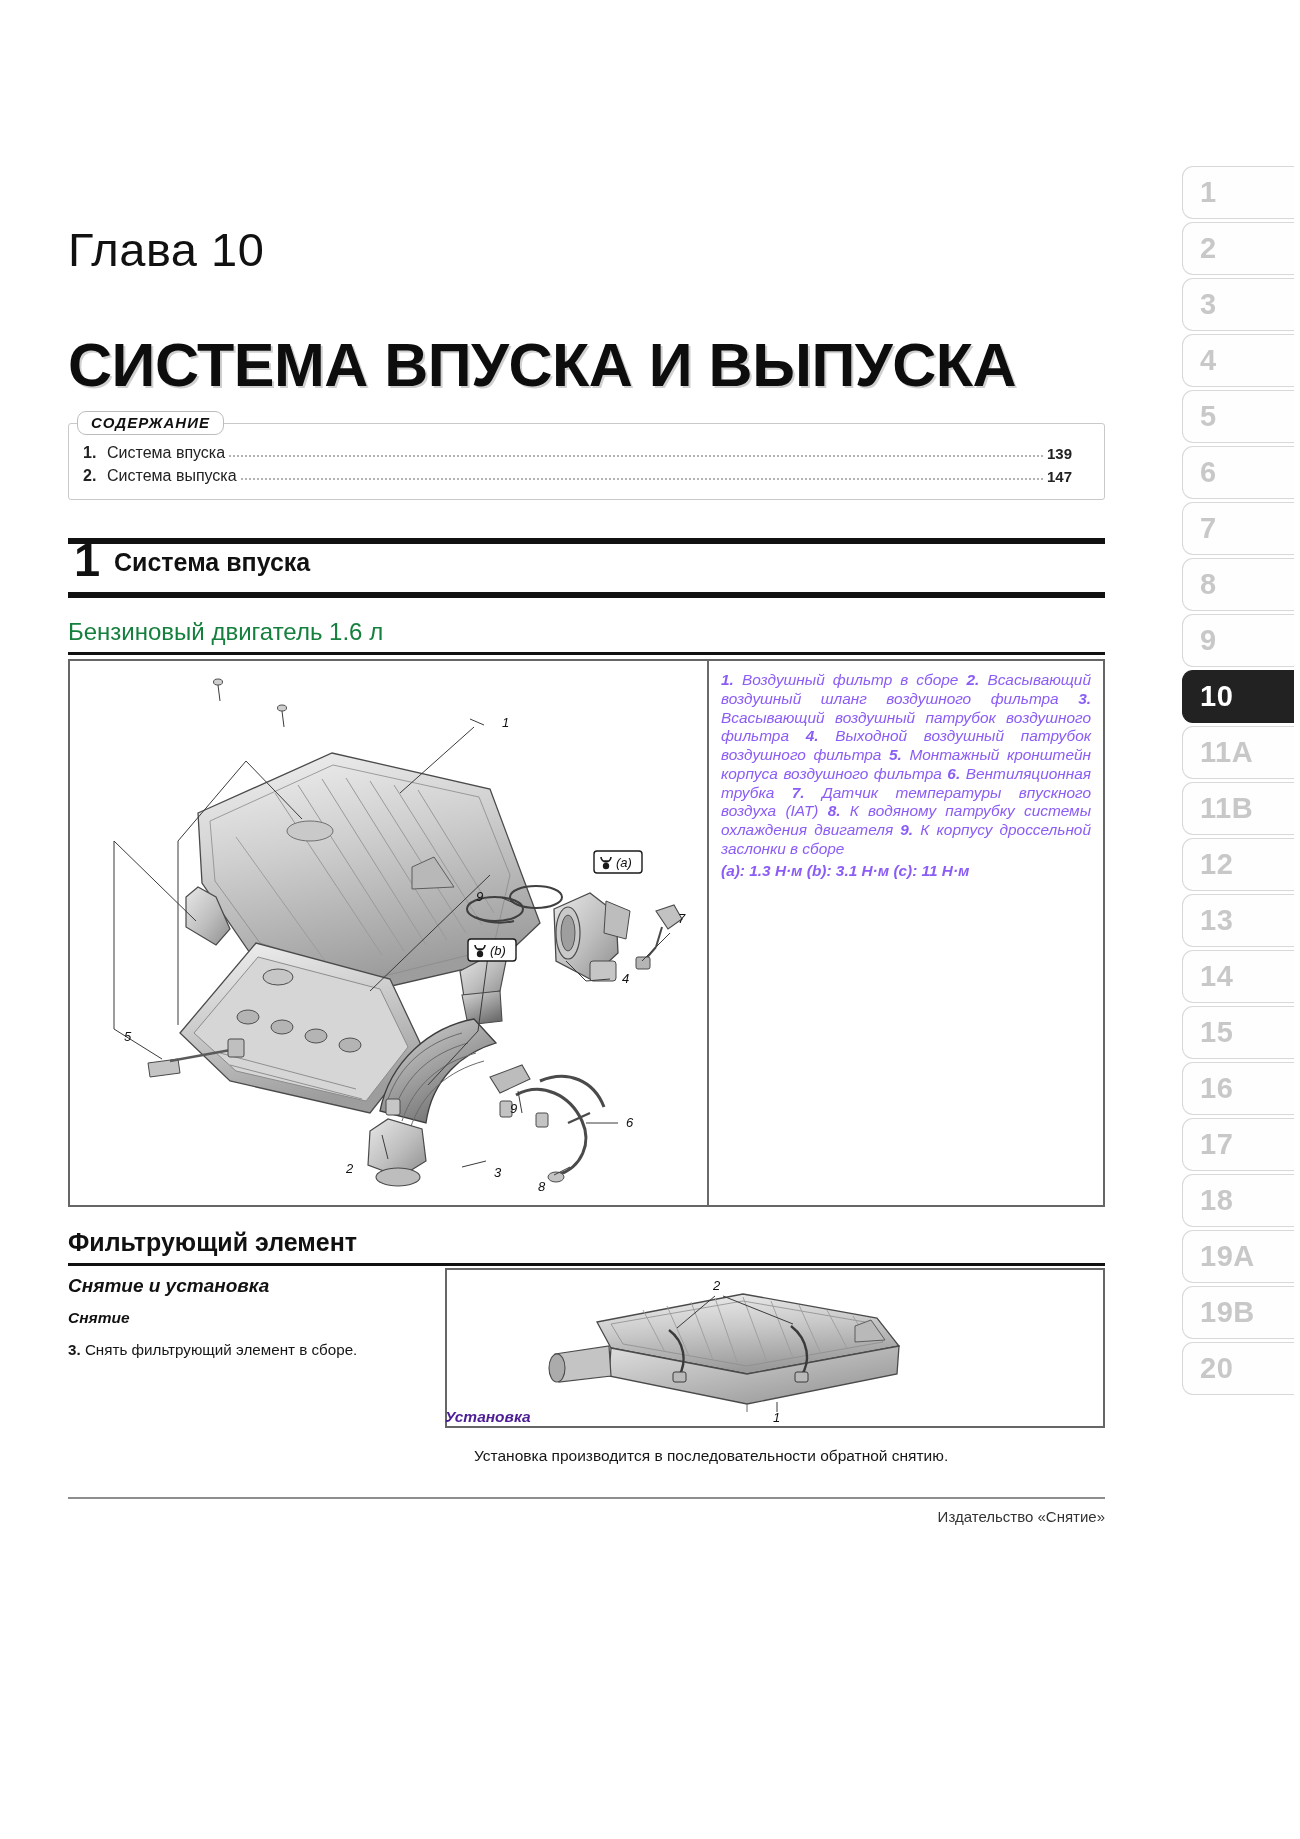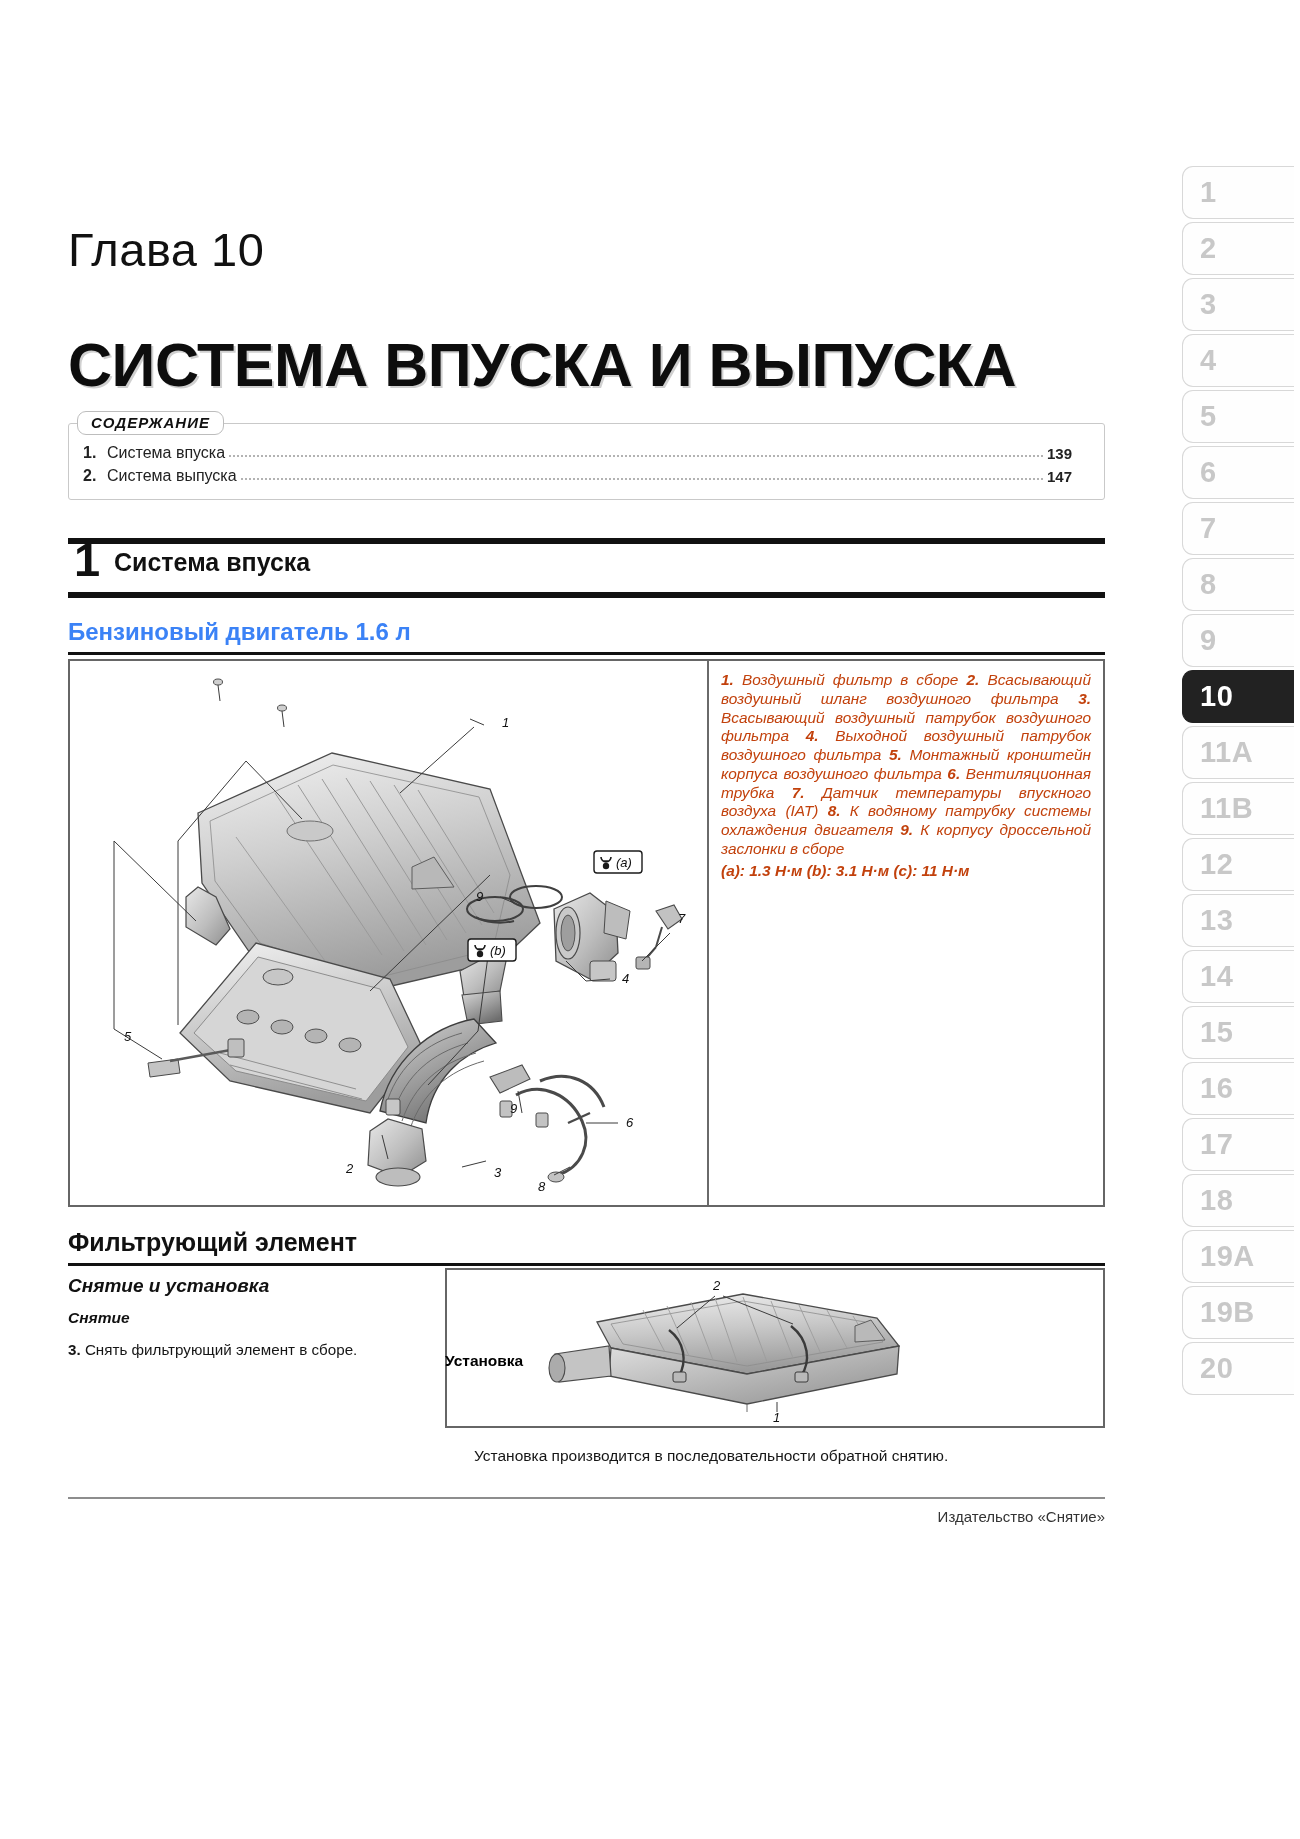--- a/index.html
+++ b/index.html
@@ -174,22 +174,22 @@
     font-weight: bold;
     color: #111;
   }
 
   
   .sub-title {
     position: absolute;
     left: 0;
     top: 618px;
     font-size: 24px;
-    font-weight: bold;
-    color: #3b82f6;
+    font-weight: normal;
+    color: #15803d;
   }
   .sub-rule {
     position: absolute;
     left: 0;
     top: 652px;
     width: 1037px;
     height: 3px;
     background: #111;
   }
 
@@ -218,21 +218,21 @@
     width: 637px; height: 544px;
   }
   .legend {
     position: absolute;
     left: 645px;
     top: 8px;
     width: 382px;
     font-size: 15.4px;
     line-height: 1.22;
     font-style: italic;
-    color: #c2410c;
+    color: #8b5cf6;
     text-align: justify;
     padding: 2px 6px 0 6px;
     box-sizing: border-box;
   }
   .legend b { font-weight: bold; font-style: italic; }
   .legend .torque {
     display: block;
     margin-top: 3px;
   }
 
@@ -292,24 +292,25 @@
     width: 660px;
     height: 160px;
     border: 2px solid #666;
     box-sizing: border-box;
     background: #fff;
   }
 
   .install-head {
     position: absolute;
     left: 377px;
-    top: 1352px;
+    top: 1408px;
     font-size: 15.5px;
     font-weight: bold;
-    color: #000000;
+    font-style: italic;
+    color: #4c1d95;
   }
   .install-body {
     position: absolute;
     left: 406px;
     top: 1447px;
     width: 640px;
     font-size: 15.5px;
     color: #161616;
   }
 

